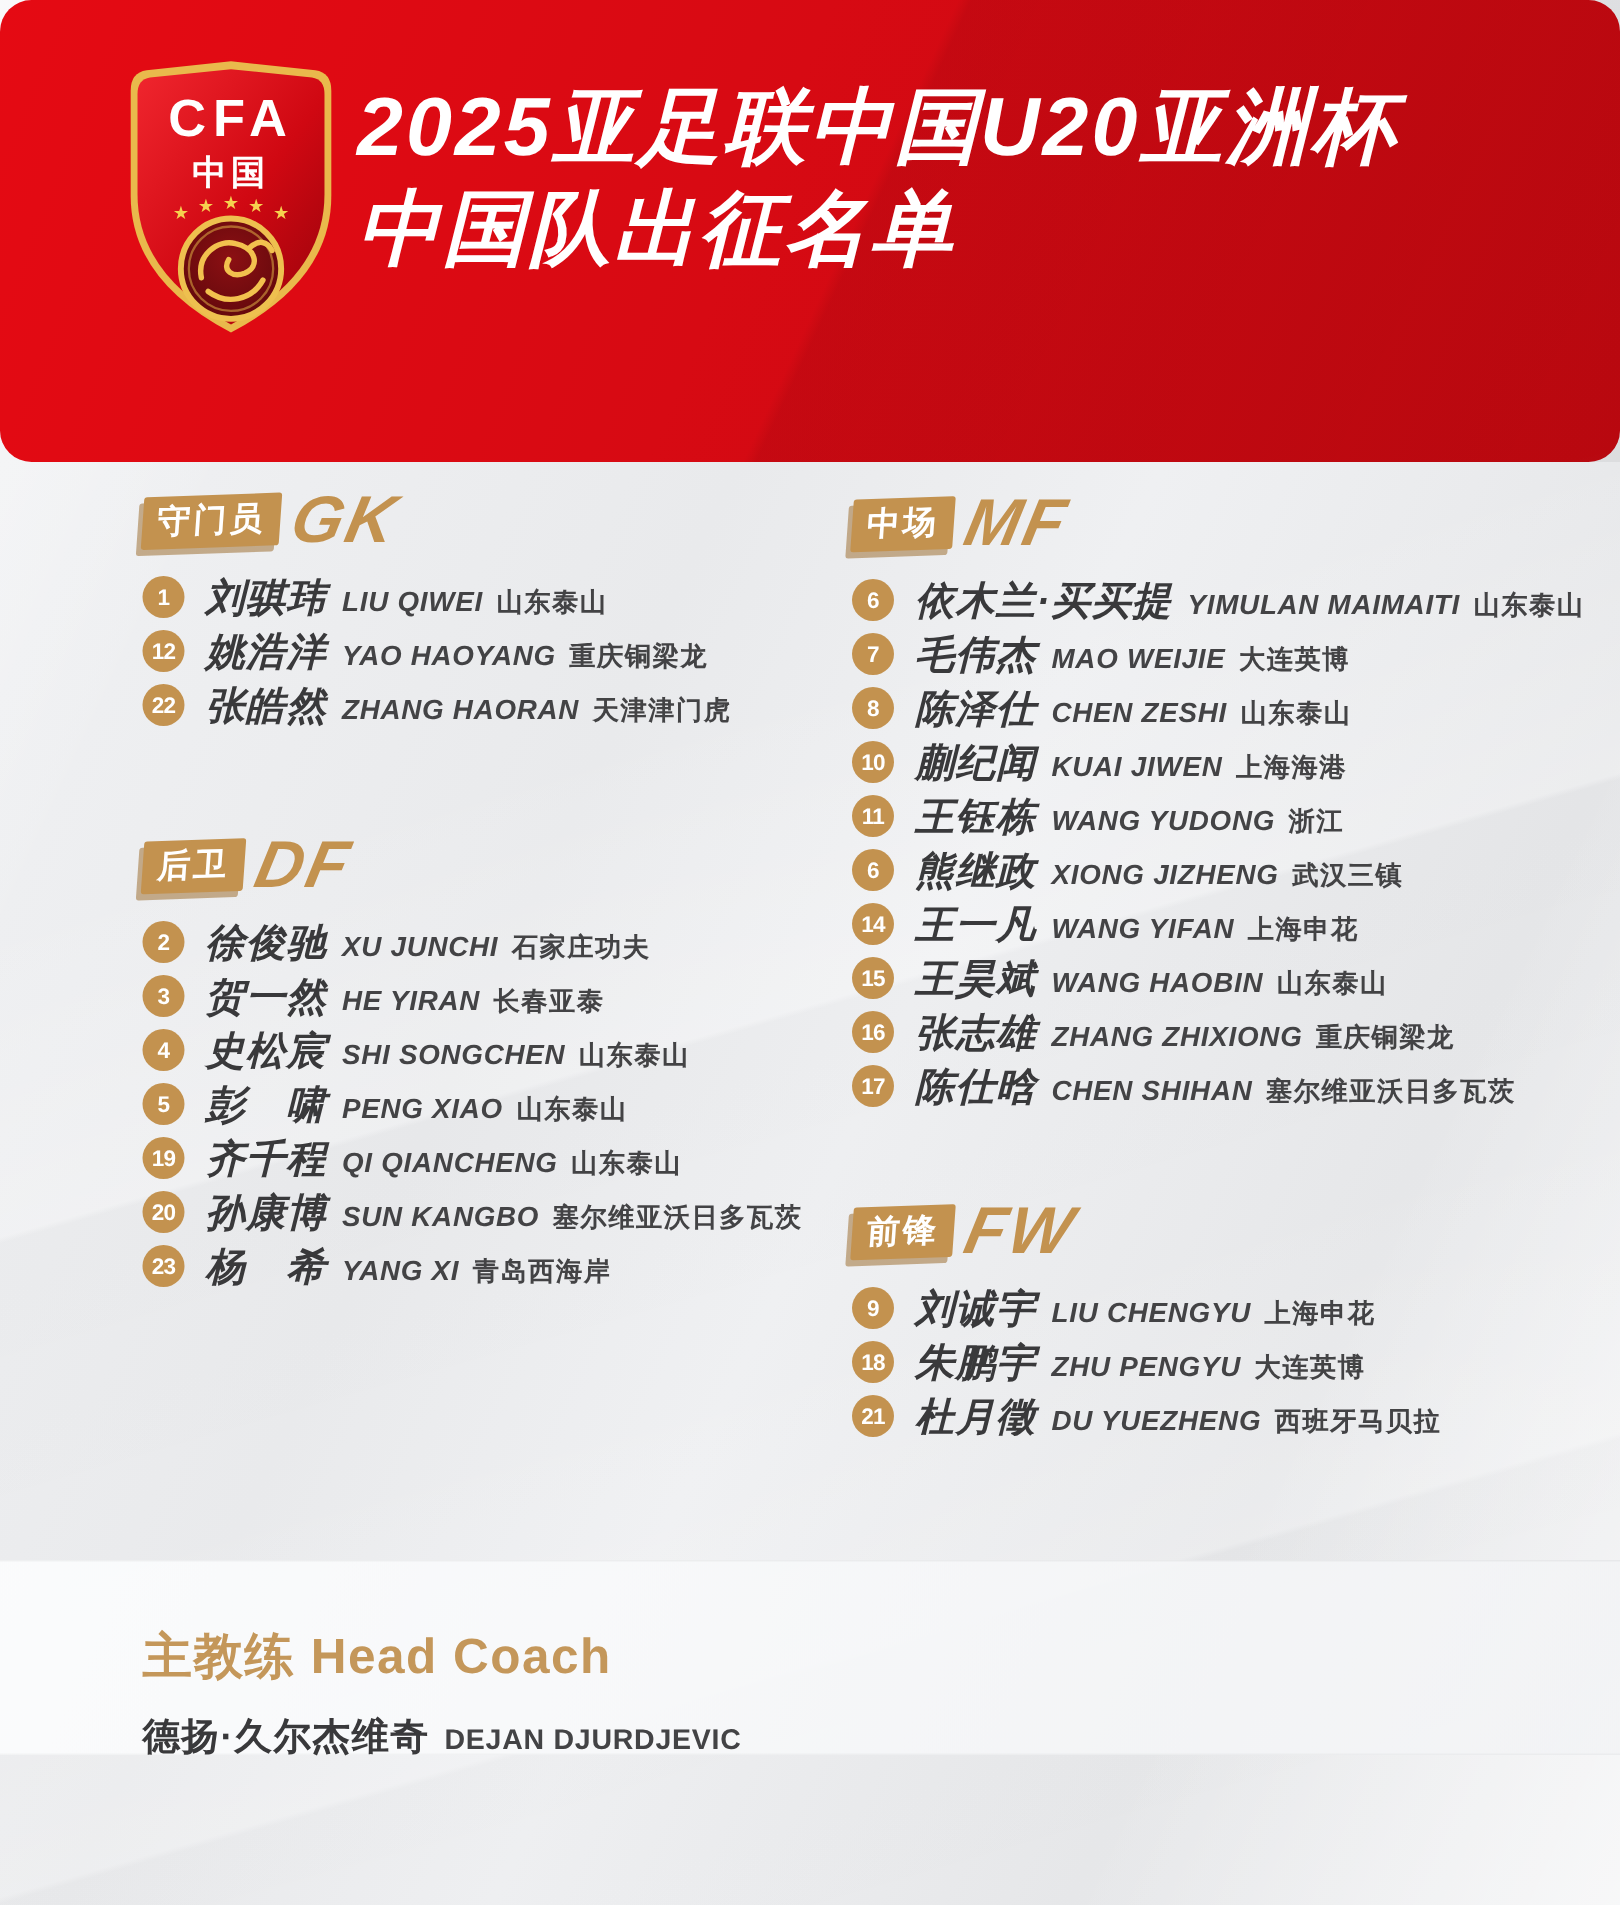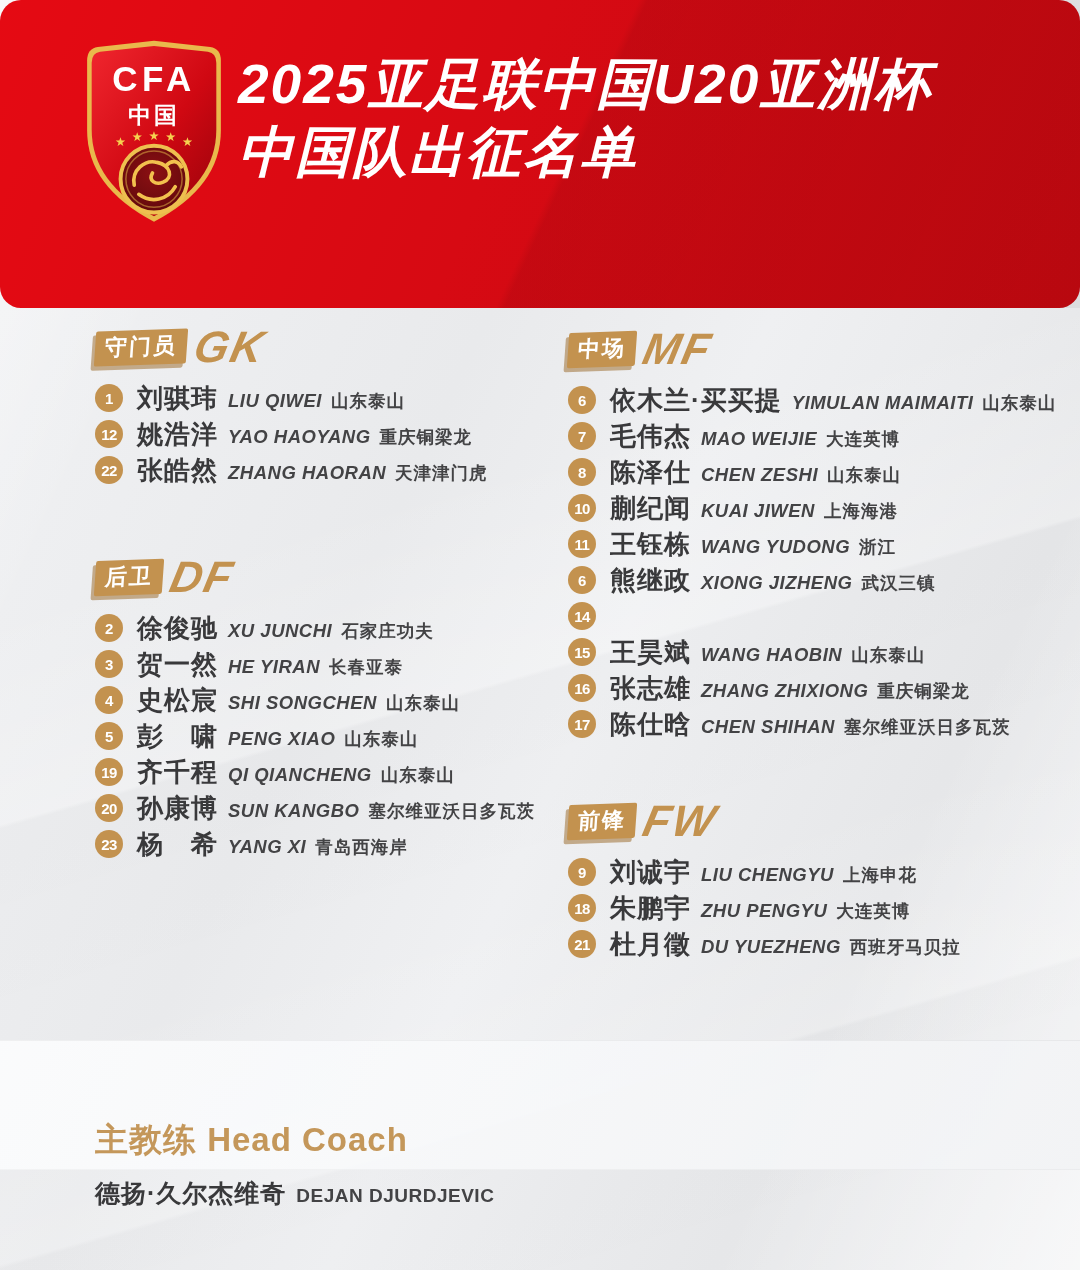--- a/index.html
+++ b/index.html
@@ -39,26 +39,26 @@
     transform:rotate(-2deg) skewX(-6deg);box-shadow:-3px 4px 0 rgba(158,113,52,.55);
     letter-spacing:2px;white-space:nowrap;}
   .badge-en{color:#c3924f;font-weight:900;font-style:italic;font-size:44px;line-height:1;
     margin-left:8px;letter-spacing:2px;transform:skewX(-12deg);white-space:nowrap;}
   .players{list-style:none;margin:0;padding:0;}
   .player{display:flex;align-items:center;height:36px;white-space:nowrap;}
   .num{flex:0 0 auto;width:28px;height:28px;border-radius:50%;background:#c3924f;
     color:#fff;font-weight:700;font-size:15px;display:flex;align-items:center;
     justify-content:center;margin-right:14px;letter-spacing:-0.5px;}
   .names{display:inline-block;vertical-align:baseline;}
-  .cn{font-size:26px;font-weight:800;color:#39393b;letter-spacing:1px;}
+  .cn{font-size:26px;font-weight:800;color:#39393b;letter-spacing:1px;font-style:italic;}
   .en{font-size:18.5px;font-weight:700;color:#434345;margin-left:10px;letter-spacing:.5px;font-style:italic;}
   .club{font-size:17.5px;font-weight:600;color:#434345;margin-left:9px;letter-spacing:1px;}
   
   .coach{position:absolute;left:95px;top:1082px;}
-  .coach-title{color:#c4975a;font-size:33px;font-weight:900;letter-spacing:1px;margin-top:36px;}
+  .coach-title{color:#c4975a;font-size:33px;font-weight:900;letter-spacing:1px;}
   .coach-name-row{margin-top:14px;white-space:nowrap;}
   .coach-cn{font-size:25px;font-weight:800;color:#39393b;letter-spacing:1px;}
   .coach-en{font-size:19px;font-weight:700;color:#434345;margin-left:10px;letter-spacing:.5px;}
 </style>
 </head>
 <body>
 
 <div class="poster">
 
   <div class="header">
@@ -203,20 +203,21 @@
           <span class="names"><span class="cn">王钰栋</span><span class="en">WANG YUDONG</span><span class="club">浙江</span></span>
         </li>
 
         <li class="player">
           <span class="num">6</span>
           <span class="names"><span class="cn">熊继政</span><span class="en">XIONG JIZHENG</span><span class="club">武汉三镇</span></span>
         </li>
 
         <li class="player">
           <span class="num">14</span>
+          <span class="names"><span class="cn">王一凡</span><span class="en">WANG YIFAN</span><span class="club">上海申花</span></span>
         </li>
 
         <li class="player">
           <span class="num">15</span>
           <span class="names"><span class="cn">王昊斌</span><span class="en">WANG HAOBIN</span><span class="club">山东泰山</span></span>
         </li>
 
         <li class="player">
           <span class="num">16</span>
           <span class="names"><span class="cn">张志雄</span><span class="en">ZHANG ZHIXIONG</span><span class="club">重庆铜梁龙</span></span>

